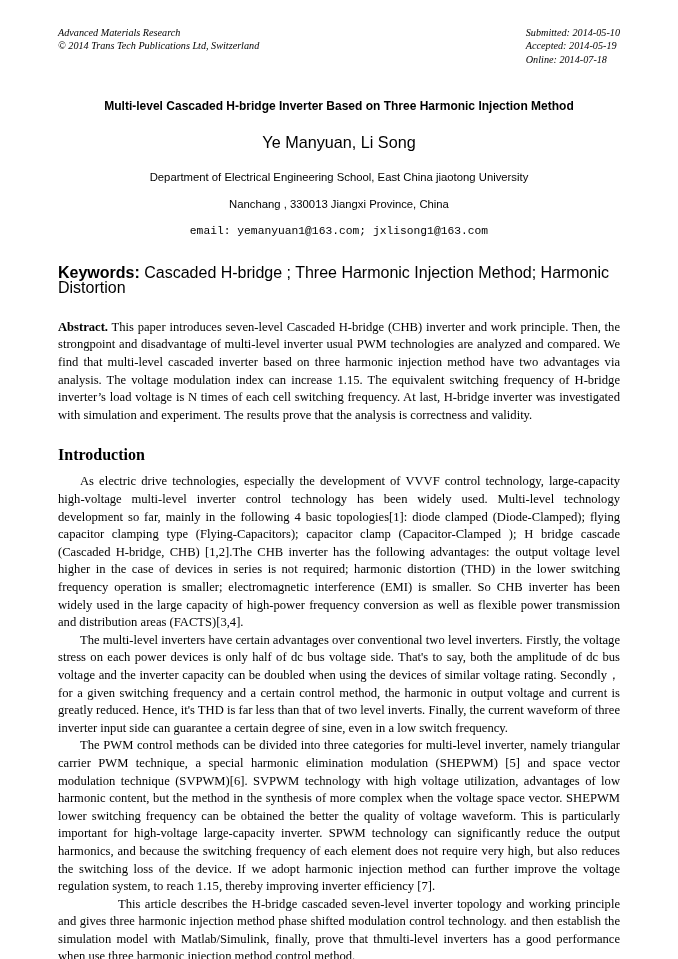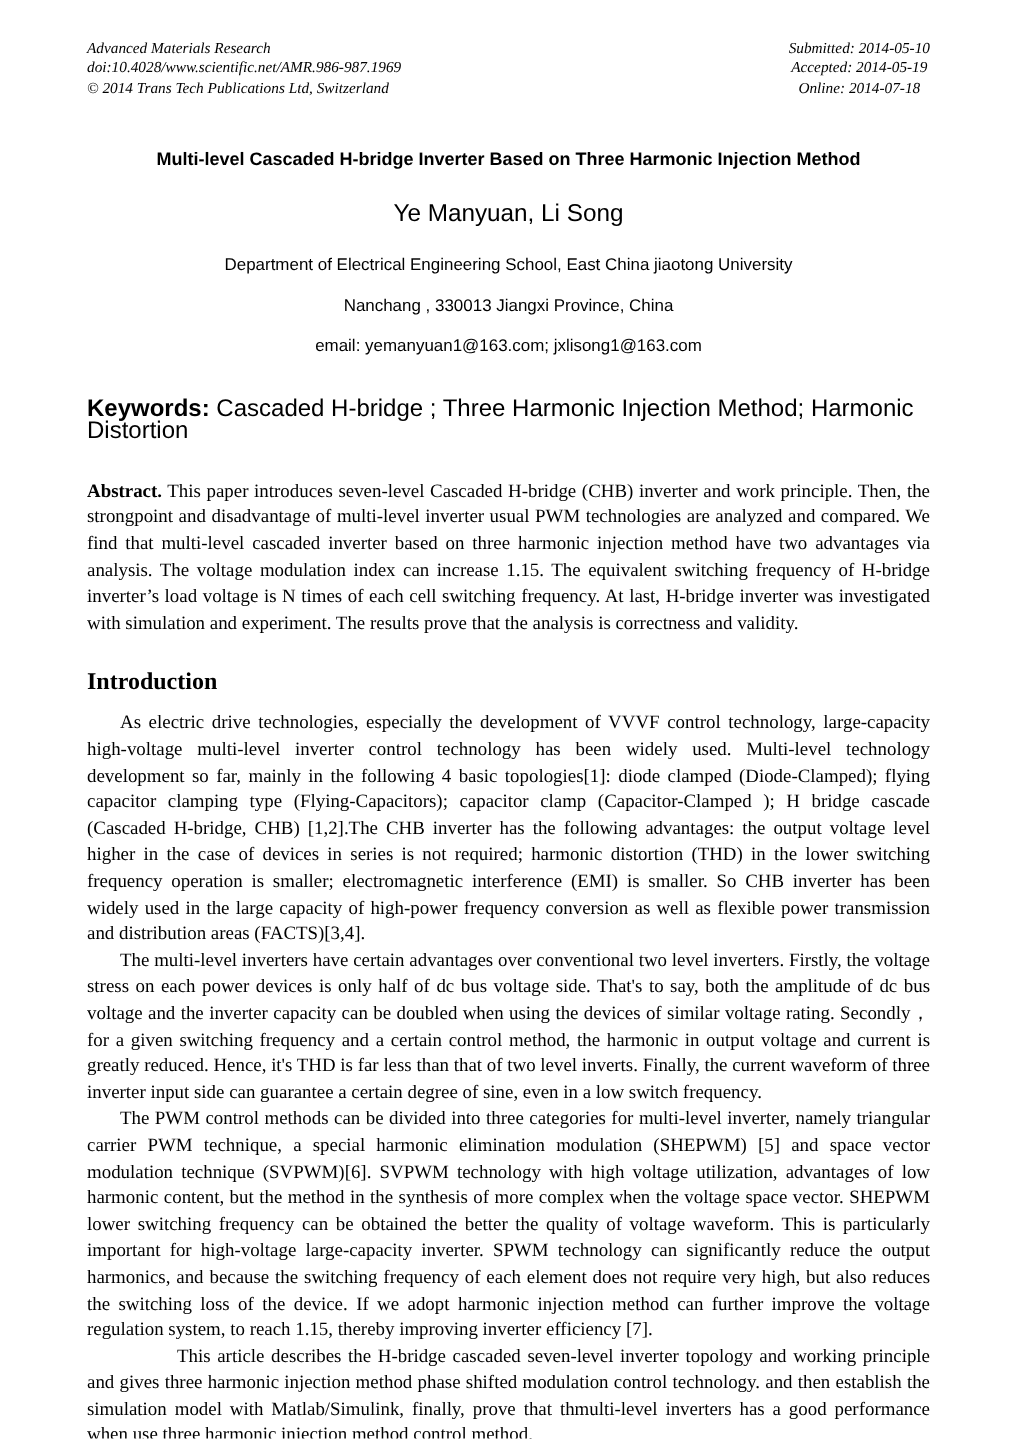--- a/index.html
+++ b/index.html
@@ -29,21 +29,21 @@
     display: flex;
     justify-content: space-between;
     align-items: flex-start;
     font-family: "Liberation Serif", "DejaVu Serif", serif;
     font-style: italic;
     font-size: 10.2px;
     line-height: 13.3px;
     margin-bottom: 0;
   }
   .journal-header .left { text-align: left; }
-  .journal-header .right { text-align: center; white-space: nowrap; margin-left: 40px; }
+  .journal-header .right { text-align: left; white-space: nowrap; margin-left: 40px; }
   .journal-header div > div { white-space: nowrap; }
 
   
   .title {
     font-family: "Liberation Sans", "DejaVu Sans", sans-serif;
     font-weight: bold;
     font-size: 12px;
     line-height: 21px;
     text-align: center;
     margin-top: 30px;
@@ -61,21 +61,21 @@
 
   
   .affiliation {
     font-family: "Liberation Sans", "DejaVu Sans", sans-serif;
     font-size: 11.3px;
     line-height: 15px;
     text-align: center;
     margin-top: 18px;
   }
   .affiliation .aff-line { margin-bottom: 12px; }
-  .affiliation .aff-line:last-child { margin-bottom: 16px; }
+  .affiliation .aff-line:last-child { margin-bottom: 16px; font-family: Liberation Mono, monospace; }
 
   
   .keywords {
     font-family: "Liberation Sans", "DejaVu Sans", sans-serif;
     font-size: 16px;
     line-height: 15px;
     text-align: left;
     margin-top: 26px;
   }
   .keywords .kw-label { font-weight: bold; }
@@ -114,21 +114,20 @@
   .body-par.indent-wide { text-indent: 60px; }
 </style>
 </head>
 <body>
 
 <div class="page">
 
   <div class="journal-header">
     <div class="left">
       <div>Advanced Materials Research</div>
-      <div>doi:10.4028/www.scientific.net/AMR.986-987.1969</div>
       <div>© 2014 Trans Tech Publications Ltd, Switzerland</div>
     </div>
     <div class="right">
       <div>Submitted: 2014-05-10</div>
       <div>Accepted: 2014-05-19</div>
       <div>Online: 2014-07-18</div>
     </div>
   </div>
 
   <div class="title">Multi-level Cascaded H-bridge Inverter Based on Three Harmonic Injection Method</div>

